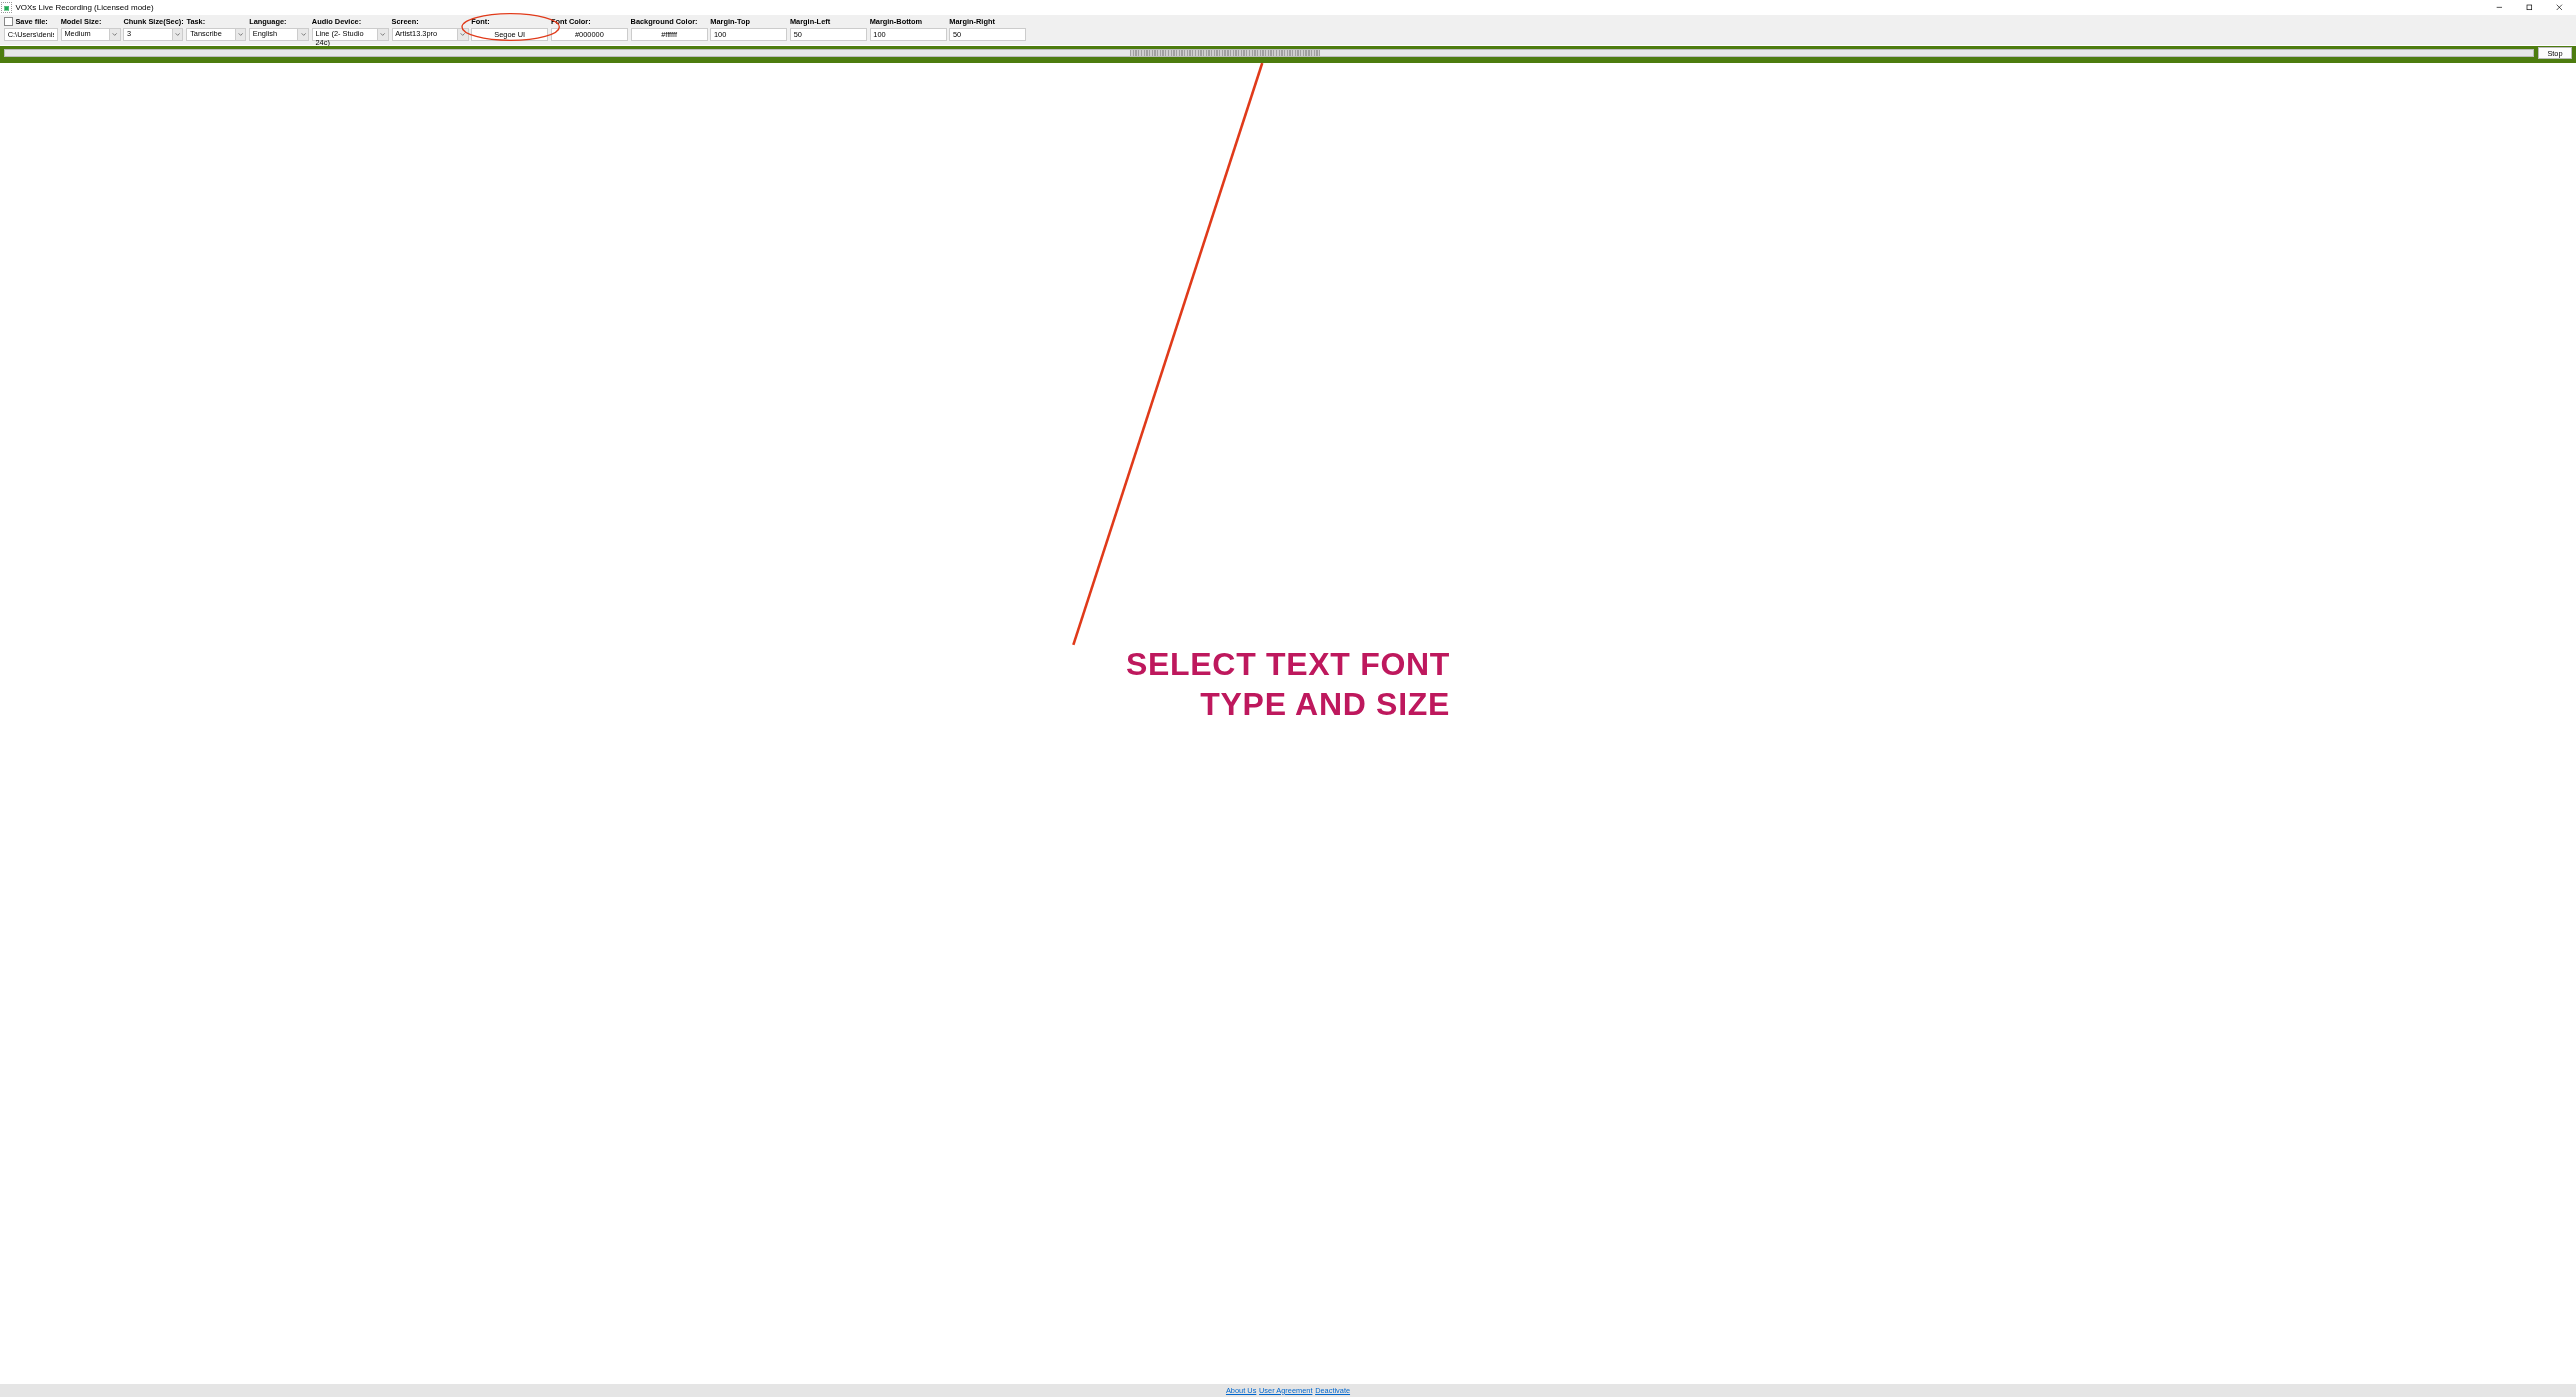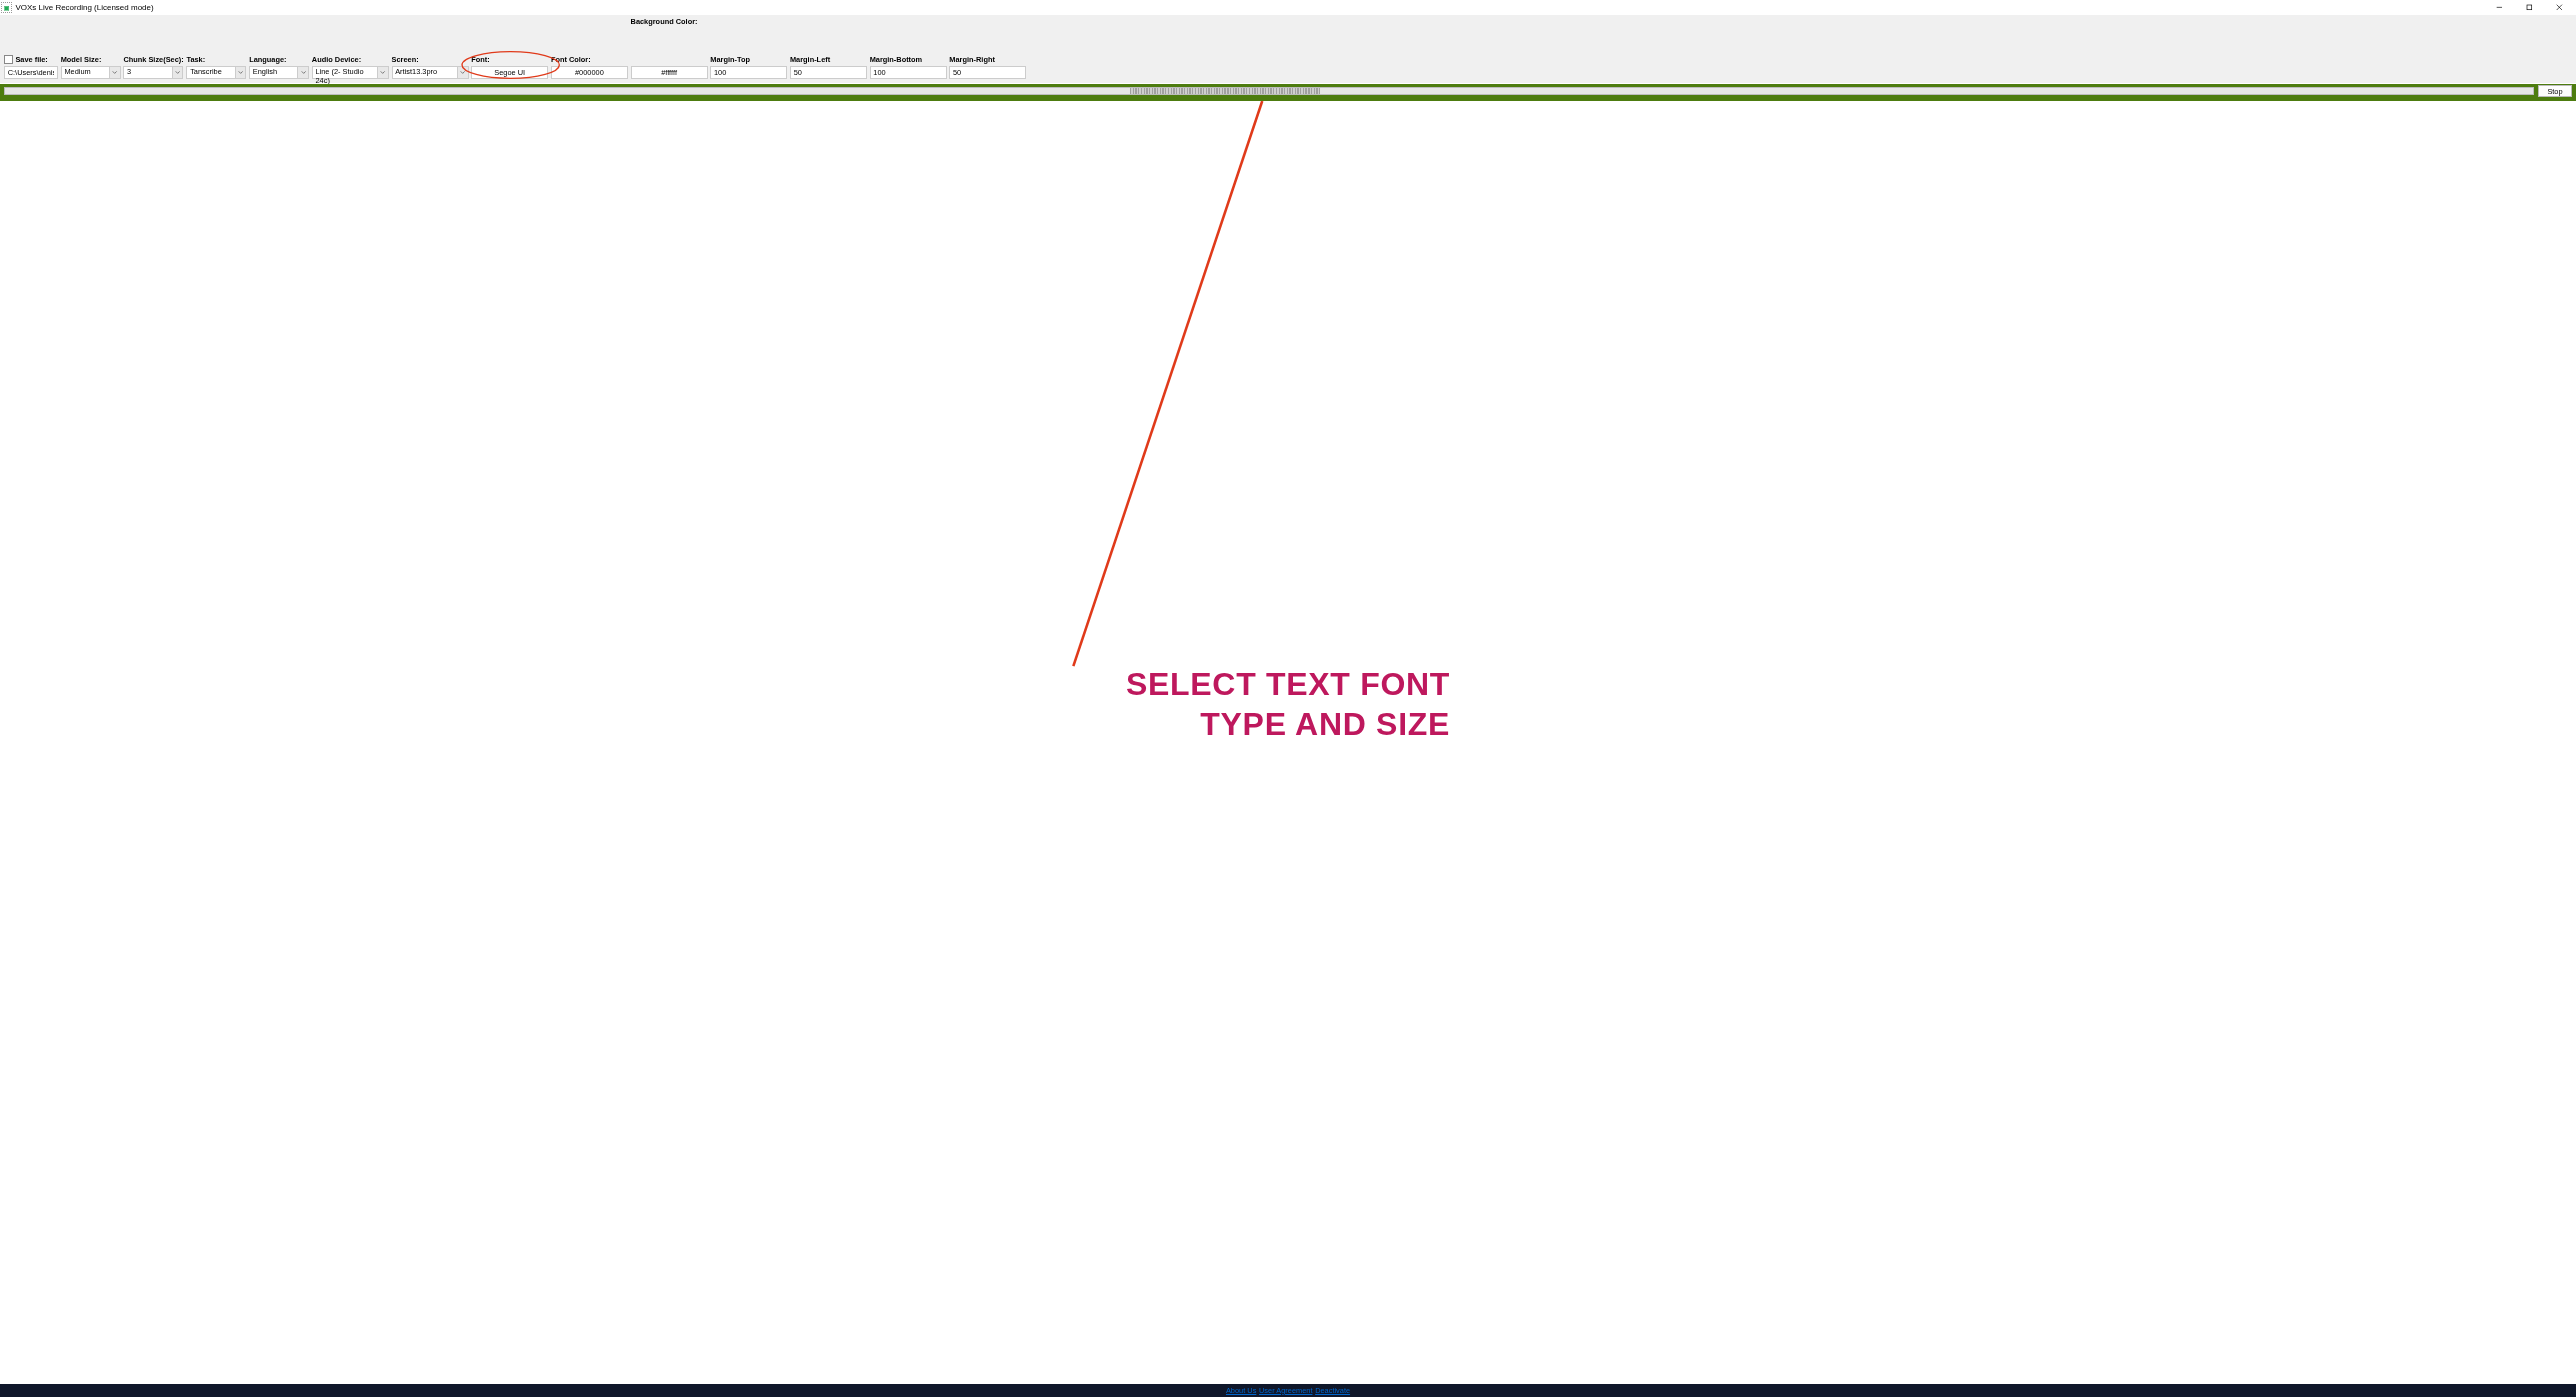--- a/index.html
+++ b/index.html
@@ -83,36 +83,36 @@
   .ann-text {
     position: absolute; left: 50%; top: 47%; transform: translate(-50%,-50%);
     text-align: right; font-weight: 700;
     font-family: Impact, "Arial Black", sans-serif;
     font-size: 32px; letter-spacing: 0.7px; line-height: 1.25;
     color: #be185d; text-transform: uppercase; white-space: pre-line;
   }
 
   
   .footer {
-    height: 13.4px; background: #0f172a; display: flex; align-items: center; justify-content: center;
+    height: 13.4px; background: #e5e5e5; display: flex; align-items: center; justify-content: center;
     font-size: 7.4px; gap: 2.7px;
   }
   .footer a { color: #0066cc; text-decoration: underline; cursor: pointer; }
 
   
   .w-save   { width: 54px; }
   .w-model  { width: 60px; }
   .w-chunk  { width: 60px; }
   .w-task   { width: 60px; }
   .w-lang   { width: 60px; }
   .w-audio  { width: 77px; }
   .w-screen { width: 77px; }
   .w-font   { width: 77px; }
   .w-fcolor { width: 77px; }
-  .w-bcolor { width: 77px; margin-top: 38px; }
+  .w-bcolor { width: 77px; }
   .w-margin { width: 77px; }
 
   svg.ellipse { position:absolute; pointer-events:none; }
 </style>
 </head>
 <body>
 
 <div class="titlebar">
   <span class="app-icon">▣</span>
   <span class="title">VOXs Live Recording (Licensed mode)</span>

